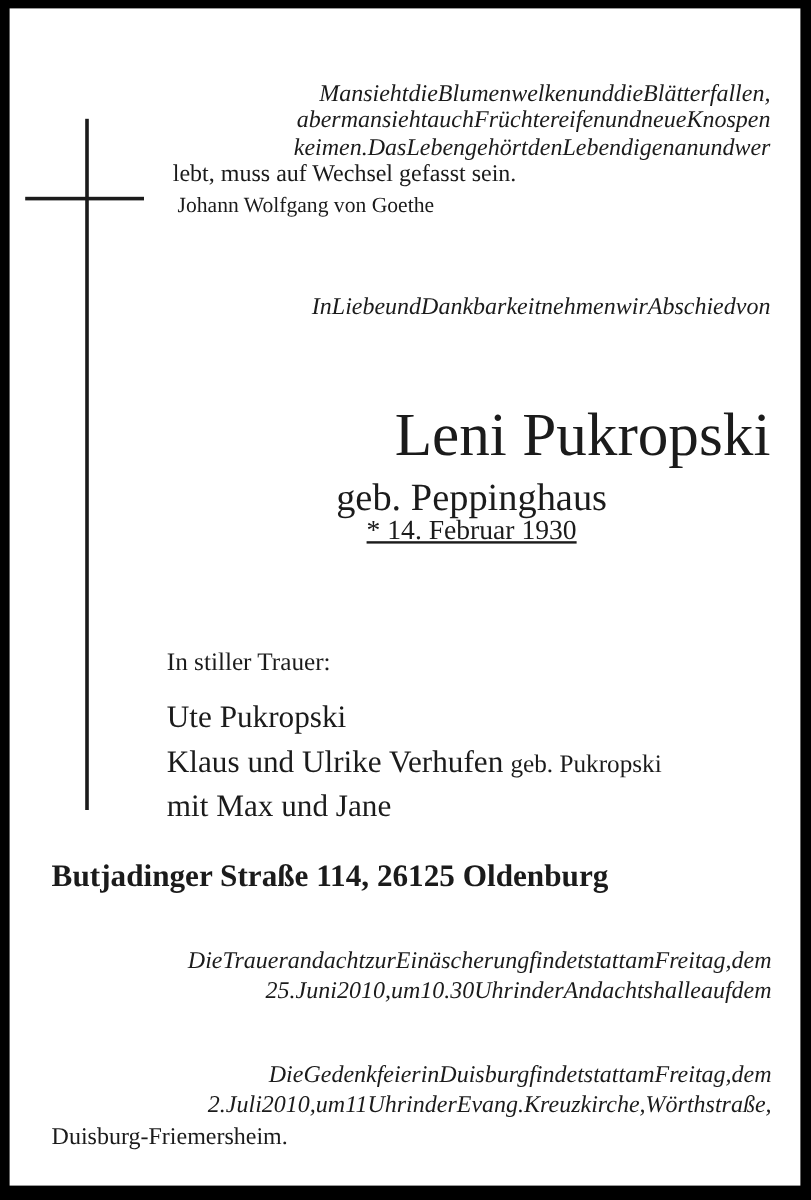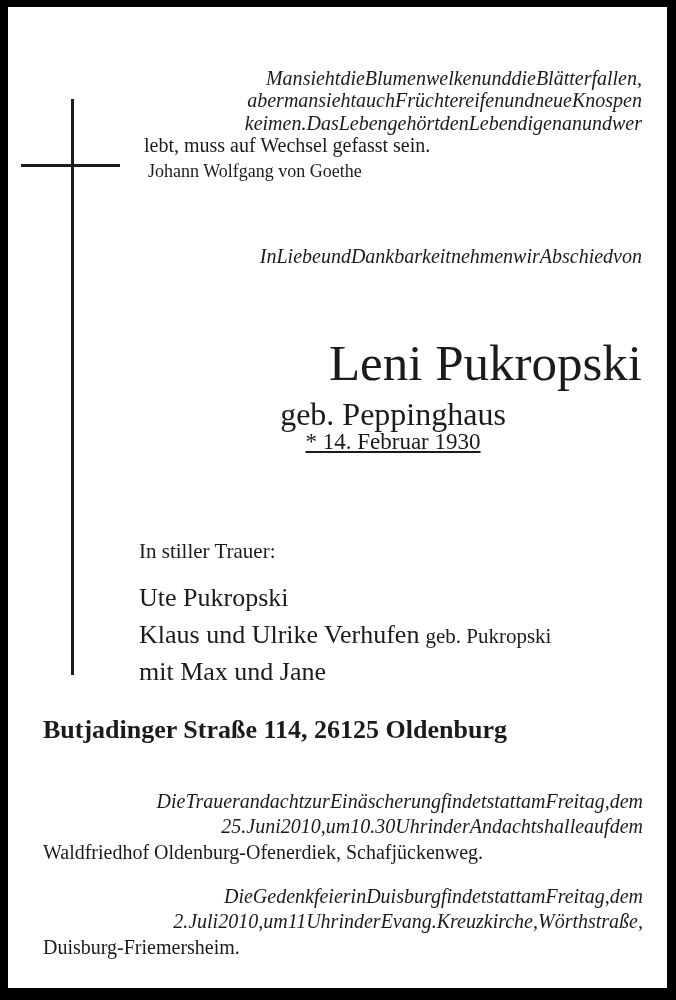--- a/index.html
+++ b/index.html
@@ -154,21 +154,20 @@
         <span>2010,</span>
         <span>um</span>
         <span>10.30</span>
         <span>Uhr</span>
         <span>in</span>
         <span>der</span>
         <span>Andachtshalle</span>
         <span>auf</span>
         <span>dem</span>
       </div>
-    <div>Waldfriedhof Oldenburg-Ofenerdiek, Schafjückenweg.</div>
   </div>
 
   <div class="abs para para-2">
     <div class="jline">
         <span>Die</span>
         <span>Gedenkfeier</span>
         <span>in</span>
         <span>Duisburg</span>
         <span>findet</span>
         <span>statt</span>

